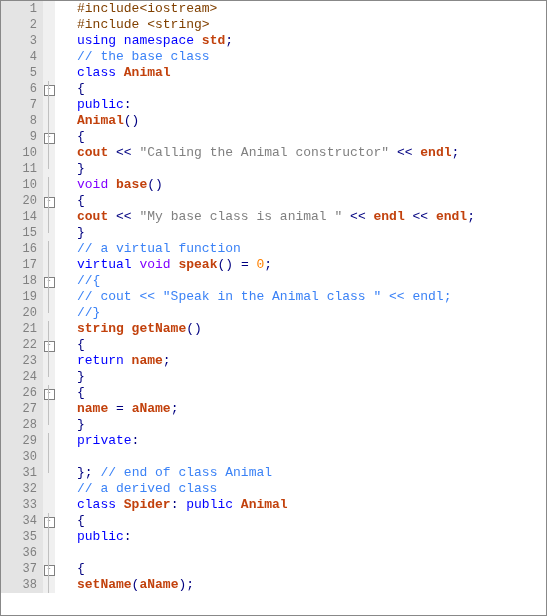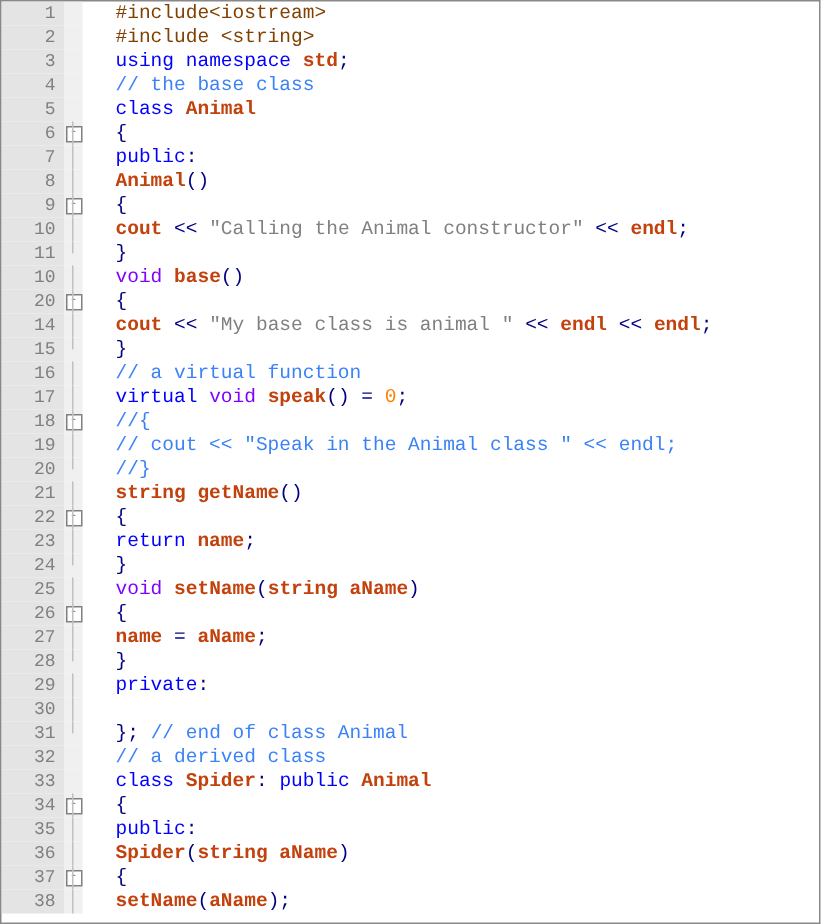--- a/index.html
+++ b/index.html
@@ -223,27 +223,20 @@
       <div class="code"><span class="tk-keyword">return</span><span class="tk-ident"> name</span><span class="tk-punct">;</span></div>
     </div>
     <div class="line">
       <div class="gutter">24</div>
       <div class="fold">
         <div class="fold-line" style="bottom: 8px;"></div>
       </div>
       <div class="code"><span class="tk-punct">}</span></div>
     </div>
     <div class="line">
-      <div class="gutter">25</div>
-      <div class="fold">
-        <div class="fold-line"></div>
-      </div>
-      <div class="code"><span class="tk-type">void</span><span class="tk-ident"> setName</span><span class="tk-punct">(</span><span class="tk-ident">string aName</span><span class="tk-punct">)</span></div>
-    </div>
-    <div class="line">
       <div class="gutter">26</div>
       <div class="fold"><div class="fold-line"></div><span class="fold-box">-</span></div>
       <div class="code"><span class="tk-punct">{</span></div>
     </div>
     <div class="line">
       <div class="gutter">27</div>
       <div class="fold">
         <div class="fold-line"></div>
       </div>
       <div class="code"><span class="tk-ident">name </span><span class="tk-punct">=</span><span class="tk-ident"> aName</span><span class="tk-punct">;</span></div>
@@ -295,21 +288,20 @@
       <div class="fold">
         <div class="fold-line"></div>
       </div>
       <div class="code"><span class="tk-keyword">public</span><span class="tk-punct">:</span></div>
     </div>
     <div class="line">
       <div class="gutter">36</div>
       <div class="fold">
         <div class="fold-line"></div>
       </div>
-      <div class="code"><span class="tk-ident">Spider</span><span class="tk-punct">(</span><span class="tk-ident">string aName</span><span class="tk-punct">)</span></div>
     </div>
     <div class="line">
       <div class="gutter">37</div>
       <div class="fold"><div class="fold-line"></div><span class="fold-box">-</span></div>
       <div class="code"><span class="tk-punct">{</span></div>
     </div>
     <div class="line">
       <div class="gutter">38</div>
       <div class="fold">
         <div class="fold-line"></div>

